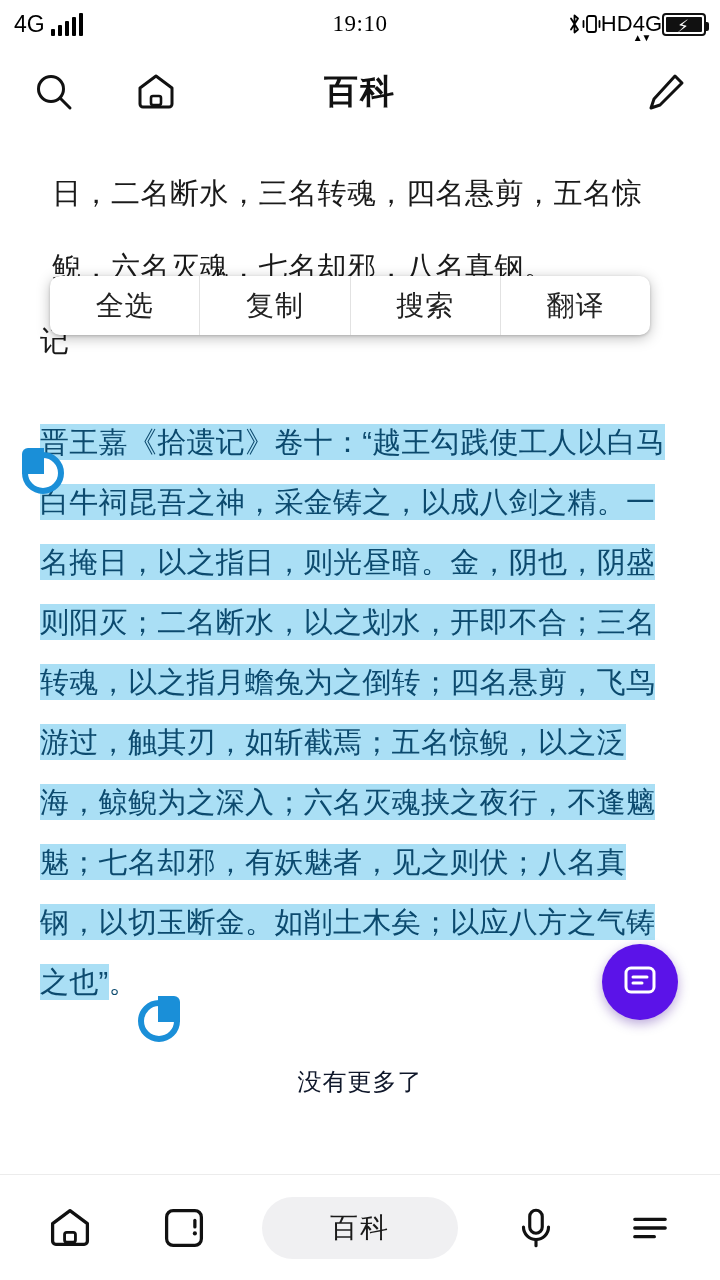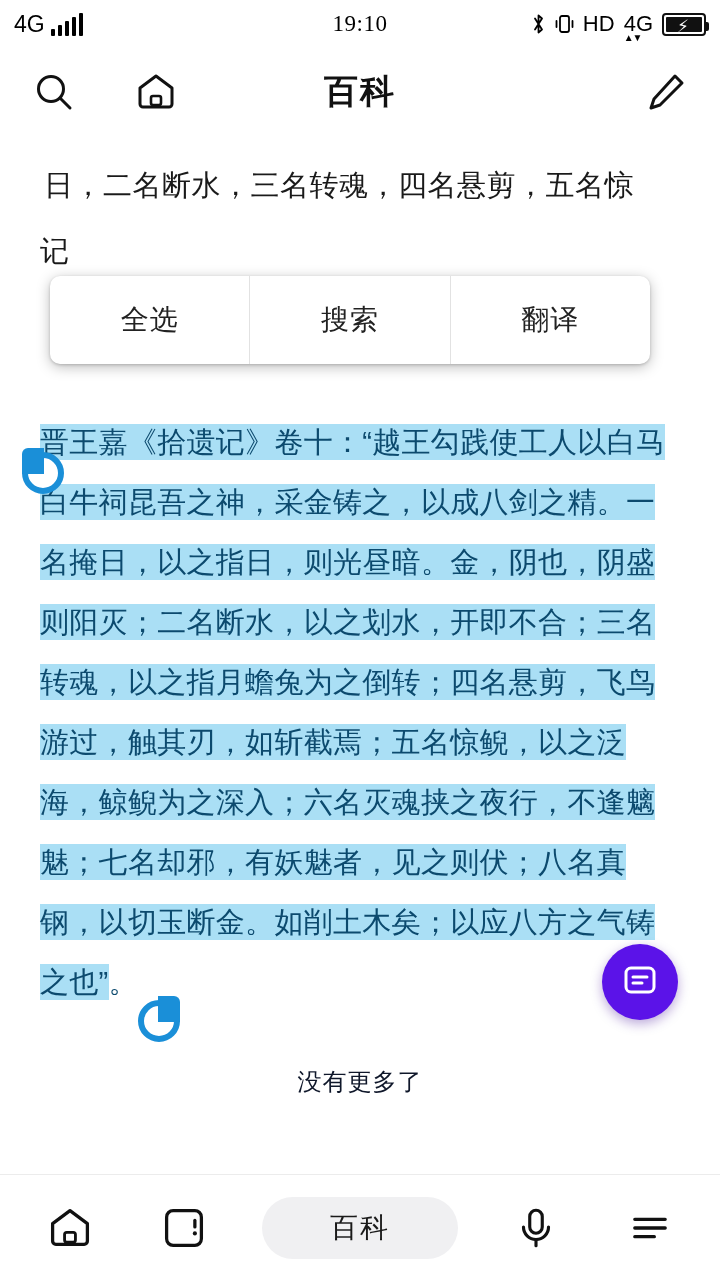--- a/index.html
+++ b/index.html
@@ -32,21 +32,21 @@
   .bars i:nth-child(2) { height: 11px; }
   .bars i:nth-child(3) { height: 15px; }
   .bars i:nth-child(4) { height: 19px; }
   .bars i:nth-child(5) { height: 23px; }
   .sb-center {
     position: absolute; left: 0; right: 0; top: 0;
     height: 48px; display: flex; align-items: center; justify-content: center;
     font-size: 23px; letter-spacing: .5px; font-family: Liberation Serif, serif;
   }
   .sb-right {
-    margin-left: auto; display: flex; align-items: center; gap: 9px;
+    margin-left: auto; display: flex; align-items: center; 
     font-size: 21px; position: relative; z-index: 2;
   }
   .icon-bt { width: 15px; height: 24px; }
   .icon-vib { width: 19px; height: 24px; }
   .hd { font-size: 22px; letter-spacing: 0; }
   .sb-4g2 { font-size: 22px; position: relative; }
   .sb-4g2 .arrows {
     position: absolute; left: 0; top: 21px;
     font-size: 10px; letter-spacing: -1px; color: #000;
   }
@@ -79,27 +79,27 @@
   .hdr-icon { width: 52px; height: 52px; display: flex; align-items: center; justify-content: center; position: relative; z-index: 2;}
   .gap-left { width: 50px; }
 
   
   .article {
     position: absolute; top: 150px; left: 0; width: 720px;
     padding: 0 40px;
     font-size: 29px; line-height: 62px; color: #1a1a1a;
     letter-spacing: .5px;
   }
-  .para-top { margin: 4px; }
+  .para-top { margin: 12px; }
   .para-hidden-line { margin: 0; height: 62px; overflow: hidden; color: #1a1a1a; }
 
   
   .ctx-menu {
     position: absolute; top: 276px; left: 50px;
-    width: 600px; height: 88px;
+    width: 600px; height: 59px;
     background: #ffffff;
     border-radius: 10px;
     box-shadow: 0 3px 14px rgba(0,0,0,.26), 0 1px 3px rgba(0,0,0,.18);
     display: flex; align-items: stretch;
     overflow: hidden;
     z-index: 20;
   }
   .ctx-item {
     flex: 1; display: flex; align-items: center; justify-content: center;
     font-size: 28px; color: #222; letter-spacing: 1px;
@@ -230,25 +230,27 @@
     <div class="spacer"></div>
     <div class="hdr-icon">
       <svg width="44" height="44" viewBox="0 0 44 44">
         <path d="M31 6 L38 13 L16 35 L7 38 L10 29 Z" fill="none" stroke="#111" stroke-width="3" stroke-linejoin="round"></path>
       </svg>
     </div>
   </div>
 
   <div class="article">
     <p class="para-top">日，二名断水，三名转魂，四名悬剪，五名惊</p>
+    <p class="para-top">鲵，六名灭魂，七名却邪，八名真钢。</p>
     <p class="para-hidden-line">记</p>
   </div>
 
   <div class="ctx-menu">
     <div class="ctx-item">全选</div>
+    <div class="ctx-item">复制</div>
     <div class="ctx-item">搜索</div>
     <div class="ctx-item">翻译</div>
   </div>
 
   <div class="sel-block">
     <span class="hl">晋王嘉《拾遗记》卷十：“越王勾践使工人以白马白牛祠昆吾之神，采金铸之，以成八剑之精。一名掩日，以之指日，则光昼暗。金，阴也，阴盛则阳灭；二名断水，以之划水，开即不合；三名转魂，以之指月蟾兔为之倒转；四名悬剪，飞鸟游过，触其刃，如斩截焉；五名惊鲵，以之泛海，鲸鲵为之深入；六名灭魂挟之夜行，不逢魑魅；七名却邪，有妖魅者，见之则伏；八名真钢，以切玉断金。如削土木矣；以应八方之气铸之也”</span><span>。</span>
   </div>
 
   <div class="handle handle-start">
     <div class="tailsq"></div>

